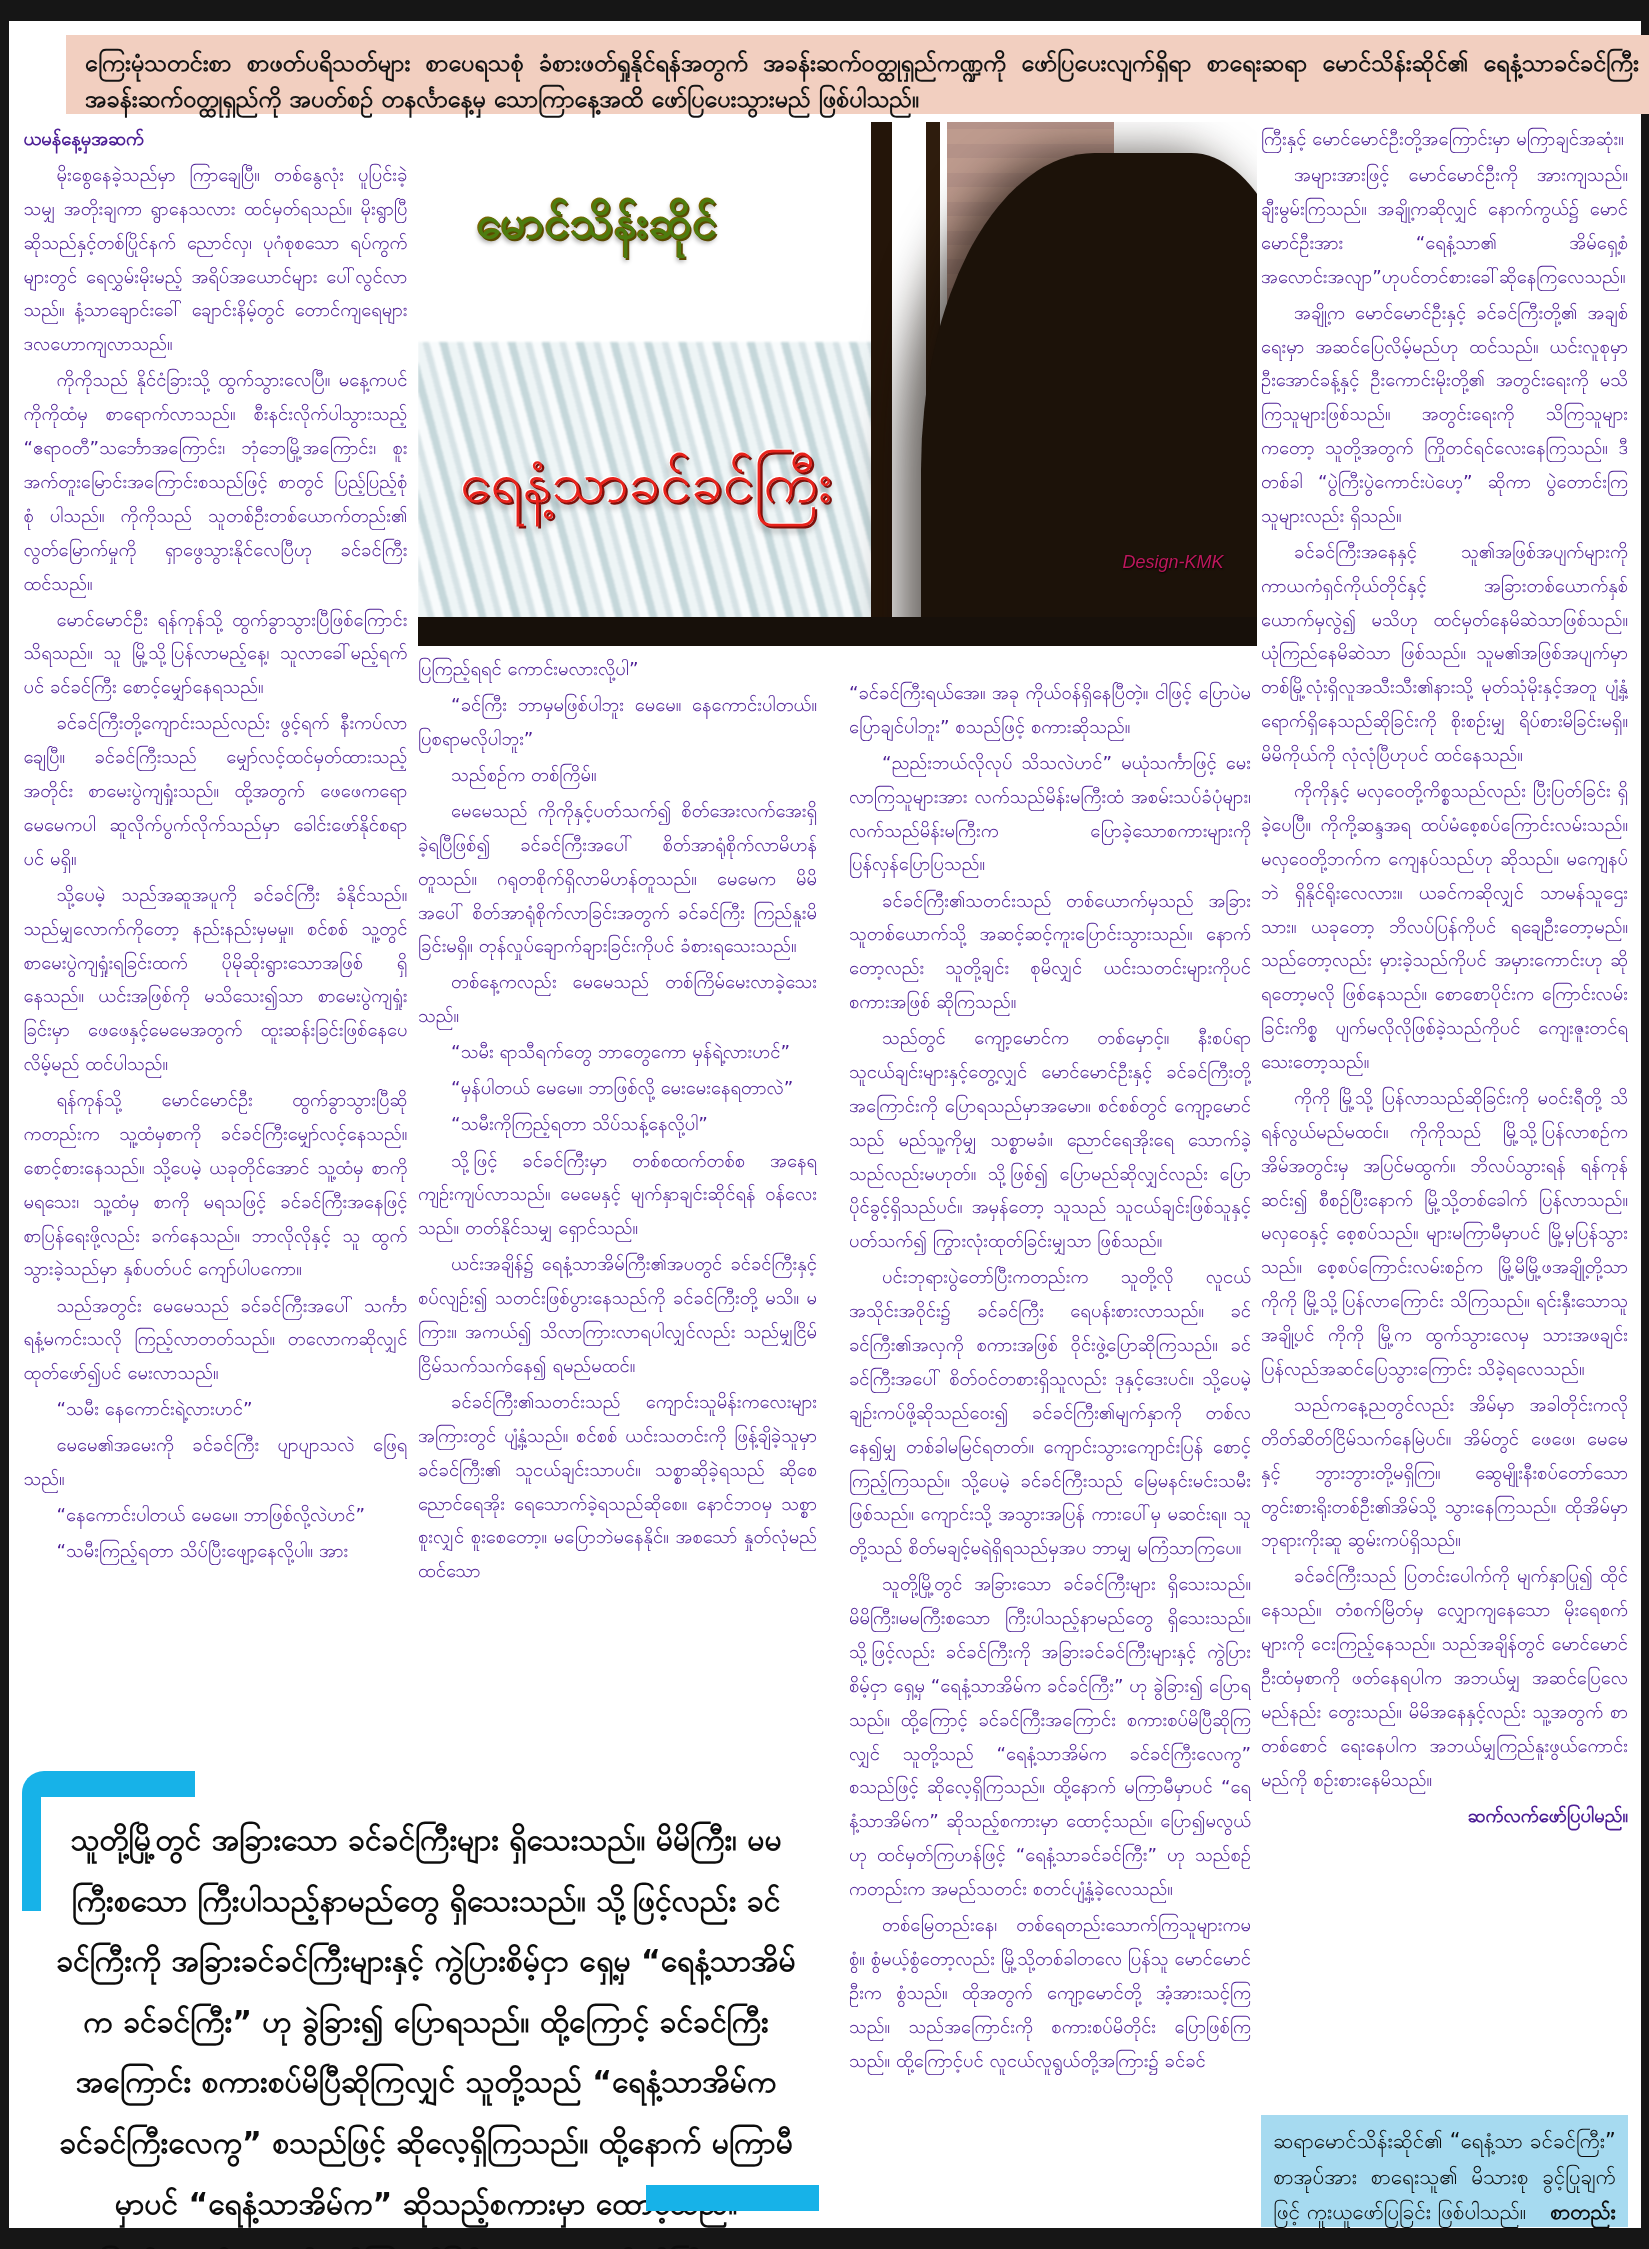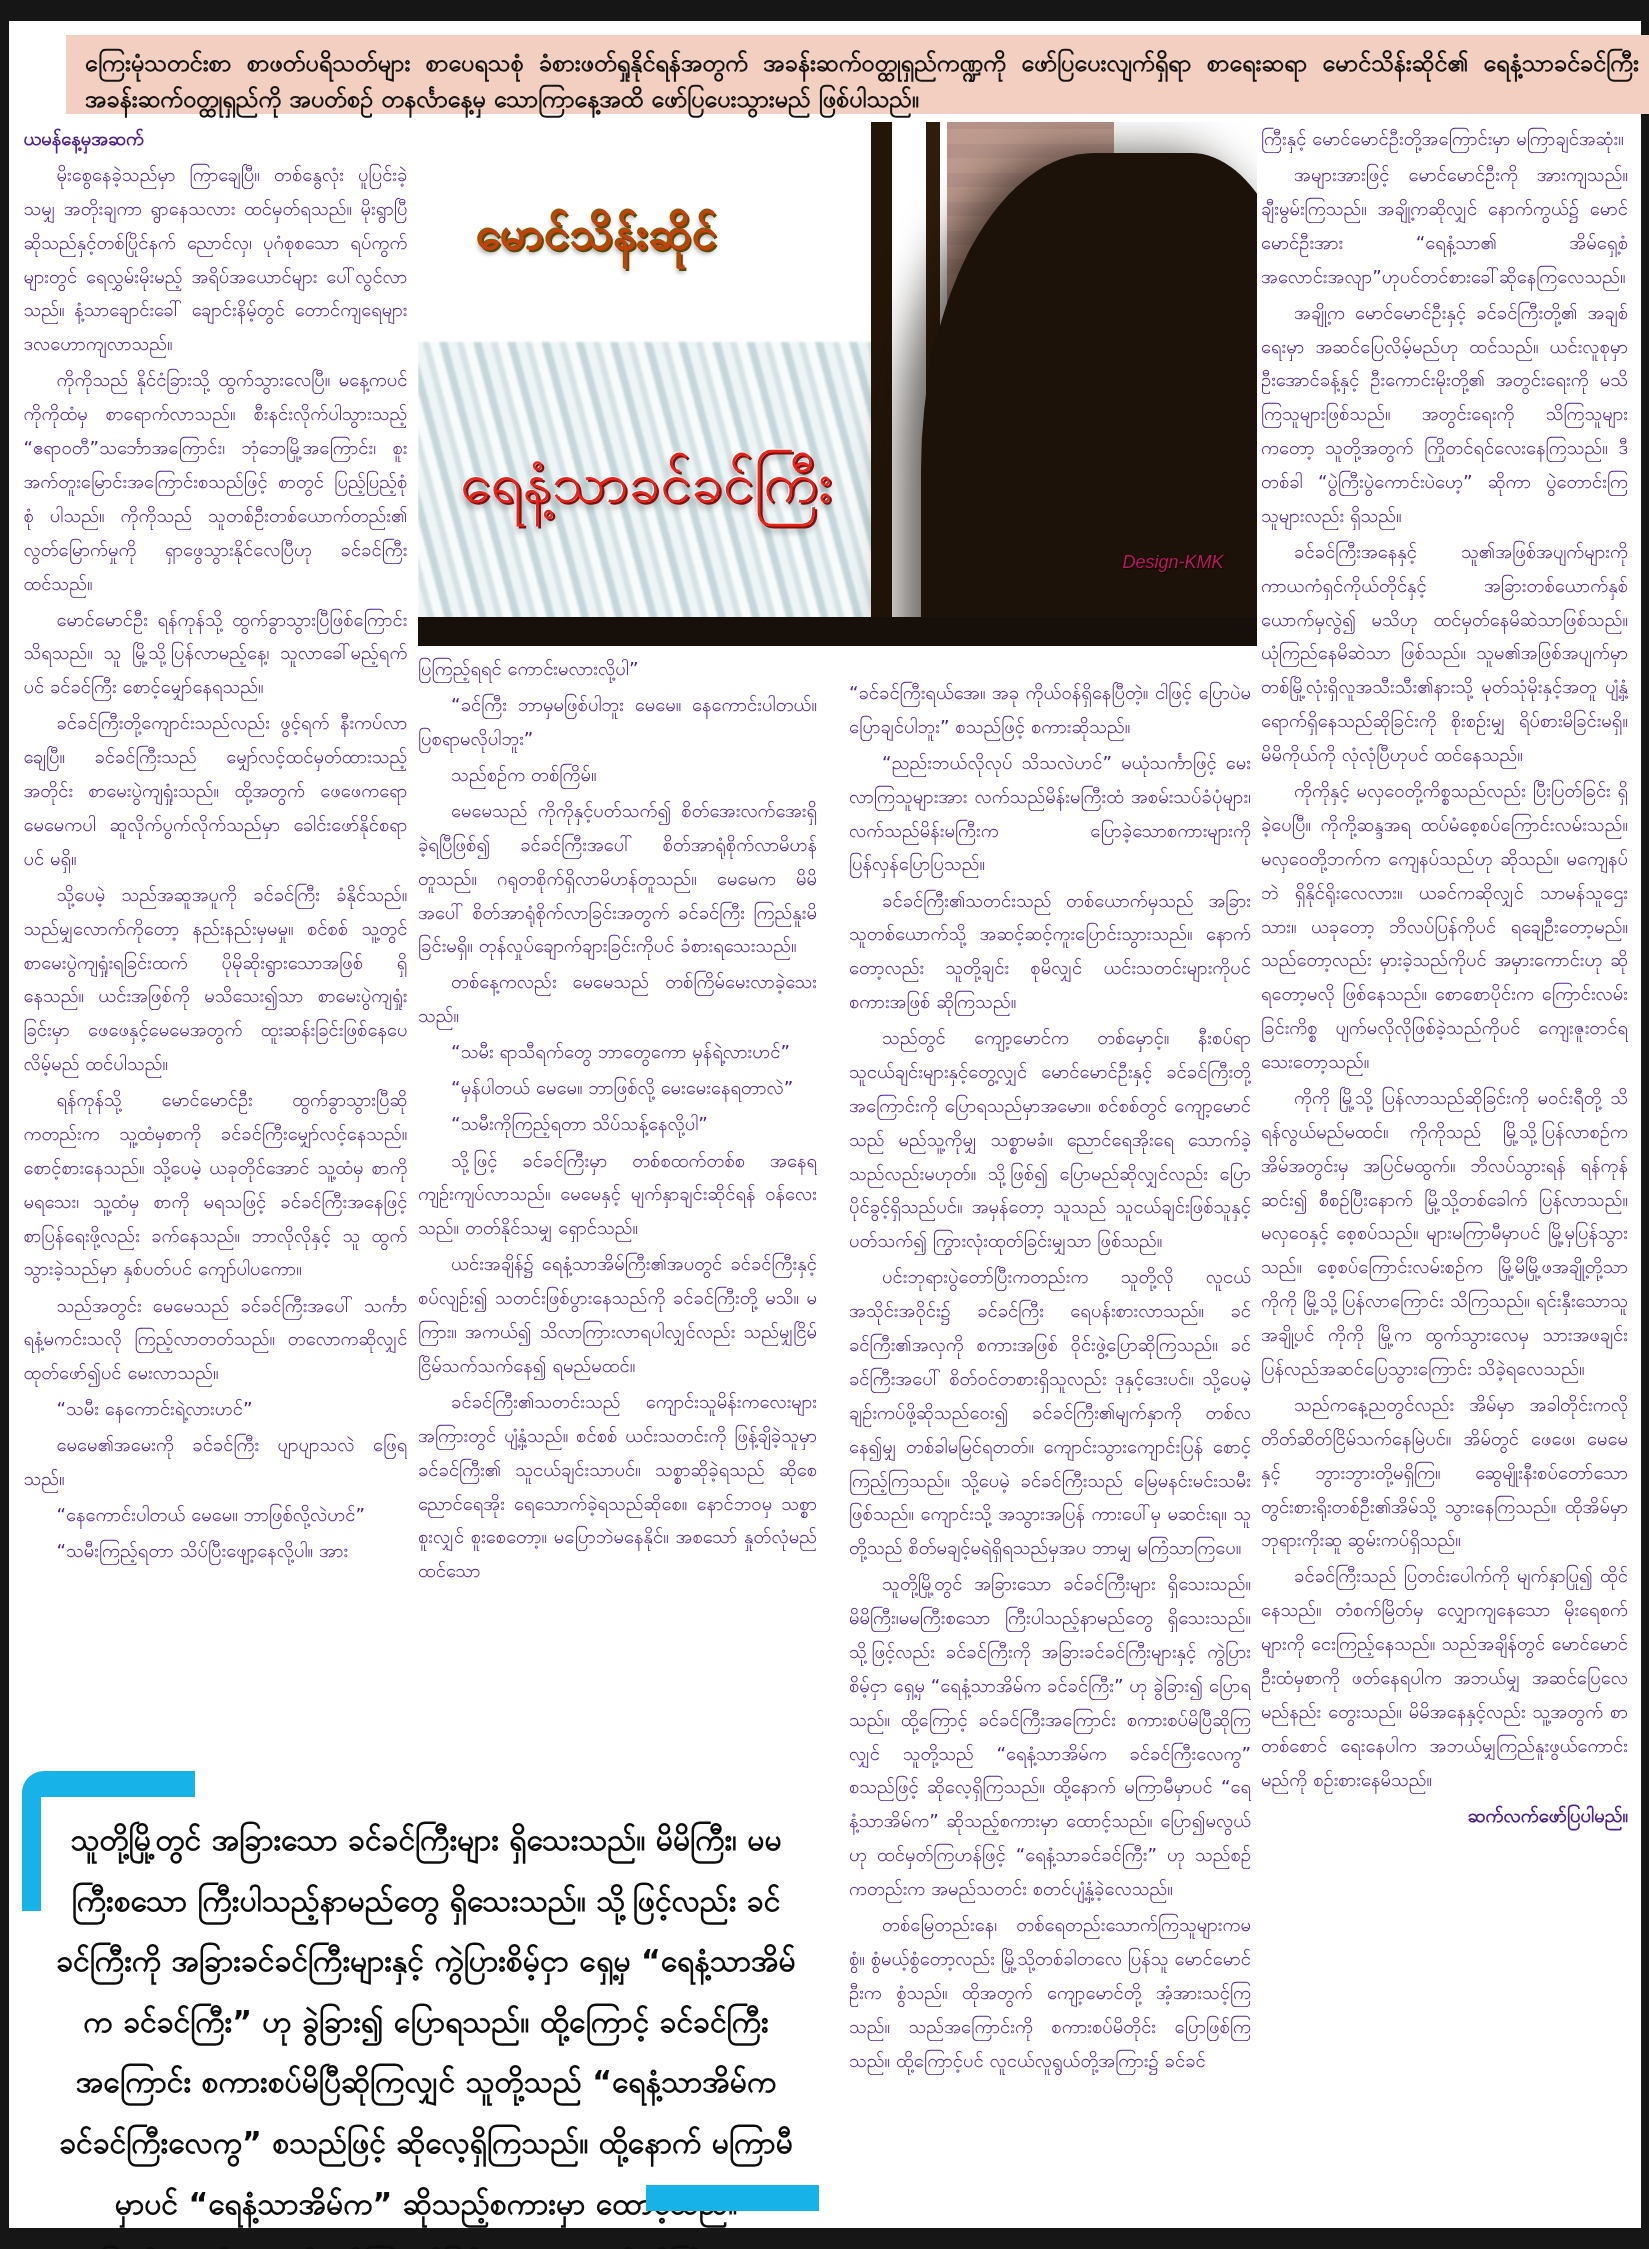--- a/index.html
+++ b/index.html
@@ -66,24 +66,23 @@
     opacity:.55;filter:blur(0.6px);
   }
   .photo .person{
     position:absolute;right:-6%;top:6%;width:46%;height:110%;
     background:#1c1209;border-radius:45% 30% 0 0/55% 40% 0 0;
     box-shadow:-22px 0 45px rgba(20,12,6,.65);
   }
   .photo .sill{position:absolute;left:0;bottom:0;width:100%;height:29px;background:#17100a;}
   .author-overlay{
     position:absolute;left:7%;top:14%;
-    font-size:44px;font-weight:bold;color:#c2410c;
+    font-size:44px;font-weight:bold;color:#4d7c0f;
     text-shadow:1.7px 1.7px 0 #5a4a00,-1.1px -1.1px 0 #7a6500,0 3.3px 5.6px rgba(0,0,0,.45);
     letter-spacing:1.1px;
-    margin-top:11px;
   }
   .title-overlay{
     position:absolute;left:5%;top:62%;
     font-size:56px;font-weight:normal;color:#e8231c;
     text-shadow:2.2px 2.2px 0 #7e0f0a,-1.1px -1.1px 0 #ffffff,0 4.5px 6.7px rgba(0,0,0,.4);
   }
   .watermark{
     position:absolute;right:4%;bottom:14%;
     font-family:Liberation Sans, sans-serif;font-style:italic;
     font-size:18px;color:#be185d;text-shadow:0.6px 0.6px 1.7px #000;
@@ -197,14 +196,18 @@
       </div>
     <p class="tbc">ဆက်လက်ဖော်ပြပါမည်။</p>
   </div>
 
   <div class="callout">
     <div class="corner-tl"></div>
     <div class="corner-br"></div>
     <div class="quote-text">သူတို့မြို့တွင် အခြားသော ခင်ခင်ကြီးများ ရှိသေးသည်။ မိမိကြီး၊ မမကြီးစသော ကြီးပါသည့်နာမည်တွေ ရှိသေးသည်။ သို့ဖြင့်လည်း ခင်ခင်ကြီးကို အခြားခင်ခင်ကြီးများနှင့် ကွဲပြားစိမ့်ငှာ ရှေ့မှ “ရေနံ့သာအိမ်က ခင်ခင်ကြီး” ဟု ခွဲခြား၍ ပြောရသည်။ ထို့ကြောင့် ခင်ခင်ကြီးအကြောင်း စကားစပ်မိပြီဆိုကြလျှင် သူတို့သည် “ရေနံ့သာအိမ်က ခင်ခင်ကြီးလေကွ” စသည်ဖြင့် ဆိုလေ့ရှိကြသည်။ ထို့နောက် မကြာမီမှာပင် “ရေနံ့သာအိမ်က” ဆိုသည့်စကားမှာ ထောင့်သည်။ ပြော၍မလွယ်ဟု ထင်မှတ်ကြဟန်ဖြင့် “ရေနံ့သာခင်ခင်ကြီး” ဟု သည်စဉ်ကတည်းက အမည်သတင်း...</div>
   </div>
 
+  <div class="editor-note">
+    <span>ဆရာမောင်သိန်းဆိုင်၏ “ရေနံ့သာ ခင်ခင်ကြီး” စာအုပ်အား စာရေးသူ၏ မိသားစု ခွင့်ပြုချက်ဖြင့် ကူးယူဖော်ပြခြင်း ဖြစ်ပါသည်။</span>
+    <span class="sig">စာတည်း</span>
+  </div>
 </div>
 
 
 </body></html>

